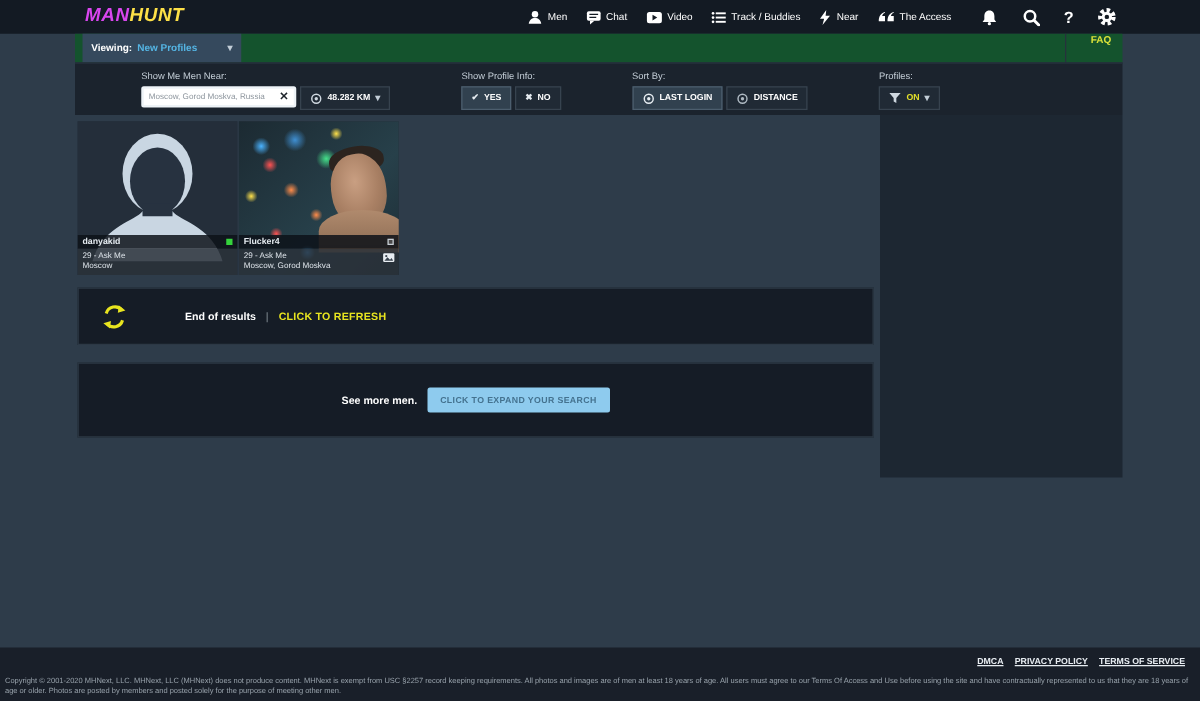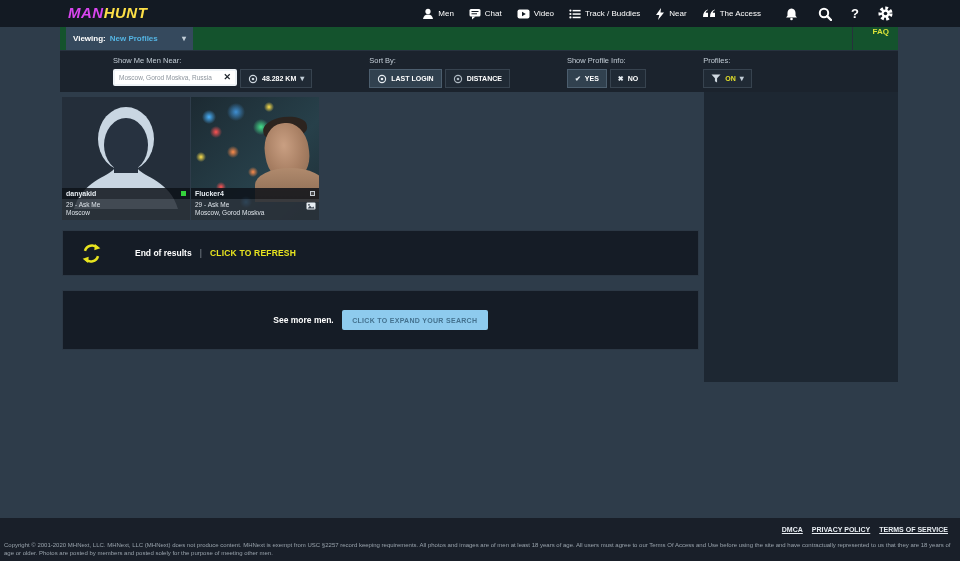--- a/index.html
+++ b/index.html
@@ -81,21 +81,21 @@
   .indicator.online{background:#35d23c;}
   .indicator.offline{border:1px solid #c6cdd4;background:rgba(255,255,255,.18);box-sizing:border-box;}
   .info-rows{position:relative;background:rgba(42,49,58,.85);padding:2px 4px 3px;color:#dde3e9;
              font-size:6.5px;line-height:8px;}
   .photo-ind{position:absolute;right:3px;top:3px;}
 
   
   .end-box{position:absolute;left:62px;top:230px;width:637px;height:46px;background:#151c26;
            border:1px solid #2c3845;box-sizing:border-box;display:flex;align-items:center;}
   .refresh-wrap{margin-left:17px;display:flex;cursor:pointer;}
-  .end-text{margin-left:32px;color:#fff;font-size:8.5px;font-weight:bold;}
+  .end-text{margin-left:45px;color:#fff;font-size:8.5px;font-weight:bold;}
   .end-sep{margin:0 8px;color:#8a939c;font-size:8.5px;}
   .refresh-link{color:#e8e41f;font-size:8.5px;font-weight:bold;cursor:pointer;letter-spacing:.2px;}
 
   .more-box{position:absolute;left:62px;top:290px;width:637px;height:60px;background:#151c26;
             border:1px solid #2c3845;box-sizing:border-box;display:flex;flex-direction:row;
             align-items:center;justify-content:center;gap:8px;}
   .more-msg{color:#fff;font-size:8.5px;font-weight:bold;}
   .expand-btn{width:146px;height:20px;background:#8ecbee;color:#44728f;font-size:7px;
               font-weight:bold;display:flex;align-items:center;justify-content:center;
               border-radius:2px;cursor:pointer;letter-spacing:.3px;}
@@ -227,49 +227,49 @@
               <circle cx="6" cy="6" r="4.3" fill="none" stroke="#cfd8e0" stroke-width="1.4"></circle>
               <circle cx="6" cy="6" r="1.6" fill="#cfd8e0"></circle>
             </svg>
           <span>48.282 KM</span>
           <span class="chev">▾</span>
         </div>
       </div>
     </div>
 
     <div class="fgroup">
+      <div class="flabel">Show Profile Info:</div>
+      <div class="fcontrols">
+        <div class="ctrl selected">
+          <span class="glyph">✔</span>
+          <span>YES</span>
+        </div>
+        <div class="ctrl">
+          <span class="glyph">✖</span>
+          <span>NO</span>
+        </div>
+      </div>
+    </div>
+
+    <div class="fgroup">
       <div class="flabel">Sort By:</div>
       <div class="fcontrols">
         <div class="ctrl selected">
           <svg width="10" height="10" viewBox="0 0 12 12">
               <circle cx="6" cy="6" r="4.3" fill="none" stroke="#e6ecf1" stroke-width="1.4"></circle>
               <circle cx="6" cy="6" r="1.6" fill="#e6ecf1"></circle>
             </svg>
           <span>LAST LOGIN</span>
         </div>
         <div class="ctrl">
           <svg width="10" height="10" viewBox="0 0 12 12">
               <circle cx="6" cy="6" r="4.3" fill="none" stroke="#aeb9c2" stroke-width="1.4"></circle>
               <circle cx="6" cy="6" r="1.6" fill="#aeb9c2"></circle>
             </svg>
           <span>DISTANCE</span>
-        </div>
-      </div>
-    </div>
-
-    <div class="fgroup">
-      <div class="flabel">Show Profile Info:</div>
-      <div class="fcontrols">
-        <div class="ctrl selected">
-          <span class="glyph">✔</span>
-          <span>YES</span>
-        </div>
-        <div class="ctrl">
-          <span class="glyph">✖</span>
-          <span>NO</span>
         </div>
       </div>
     </div>
 
     <div class="fgroup">
       <div class="flabel">Profiles:</div>
       <div class="fcontrols">
         <div class="ctrl">
           <svg width="10" height="9" viewBox="0 0 12 11">
               <path d="M0.5 0.5 L11.5 0.5 L7.3 5.3 L7.3 10.3 L4.7 8.8 L4.7 5.3 Z" fill="#cfd8e0"></path>

